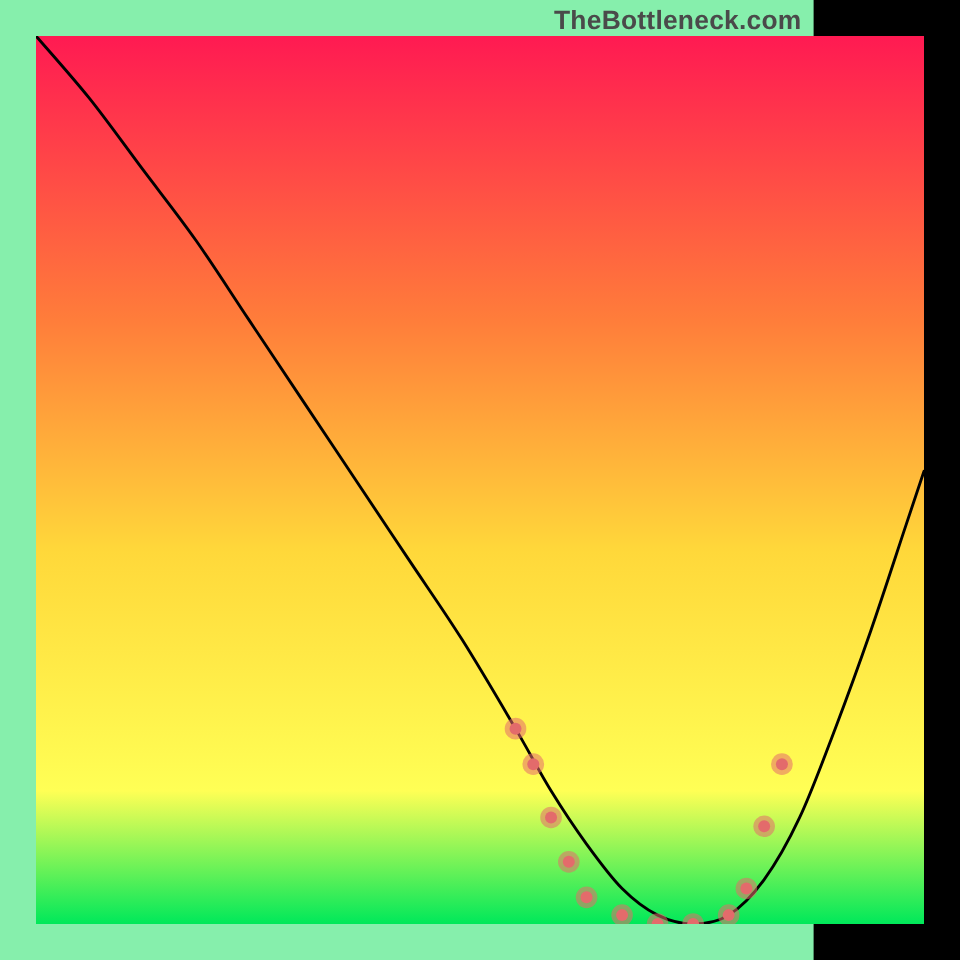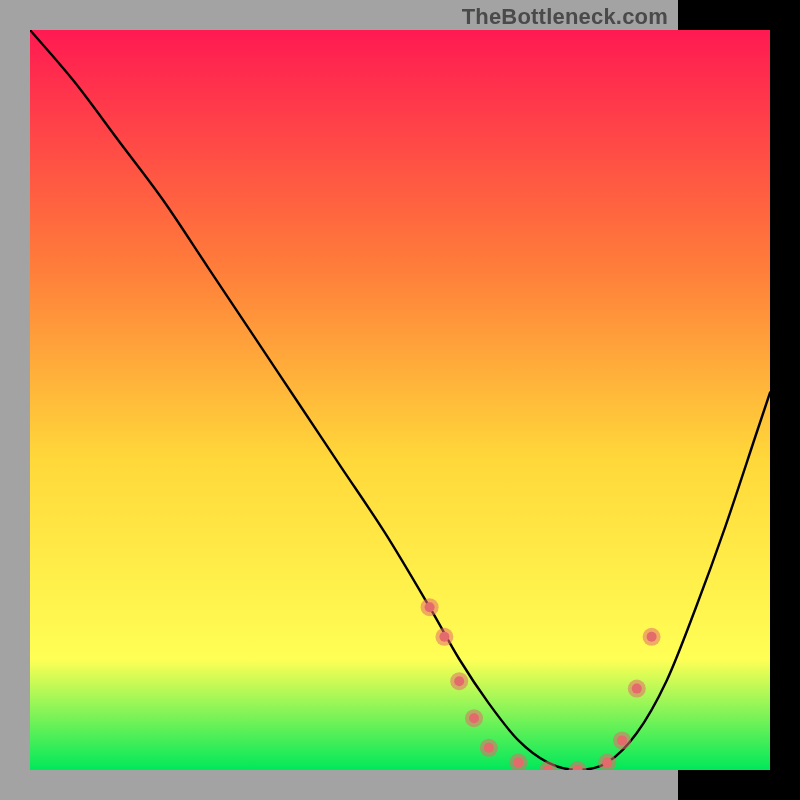--- a/index.html
+++ b/index.html
@@ -8,21 +8,21 @@
     width: 800px;
     height: 800px;
     background: #000;
     overflow: hidden;
     font-family: Arial, Helvetica, sans-serif;
   }
   .outer {
     position: relative;
     width: 678px;
     height: 800px;
-    background: #a3a3a3;
+    background: #86efac;
   }
   .watermark {
     position: absolute;
     top: 4px;
     right: 10px;
     color: #4a4a4a;
     font-size: 22px;
     font-weight: 700;
     letter-spacing: 0.2px;
     font-family: Arial, Helvetica, sans-serif;

